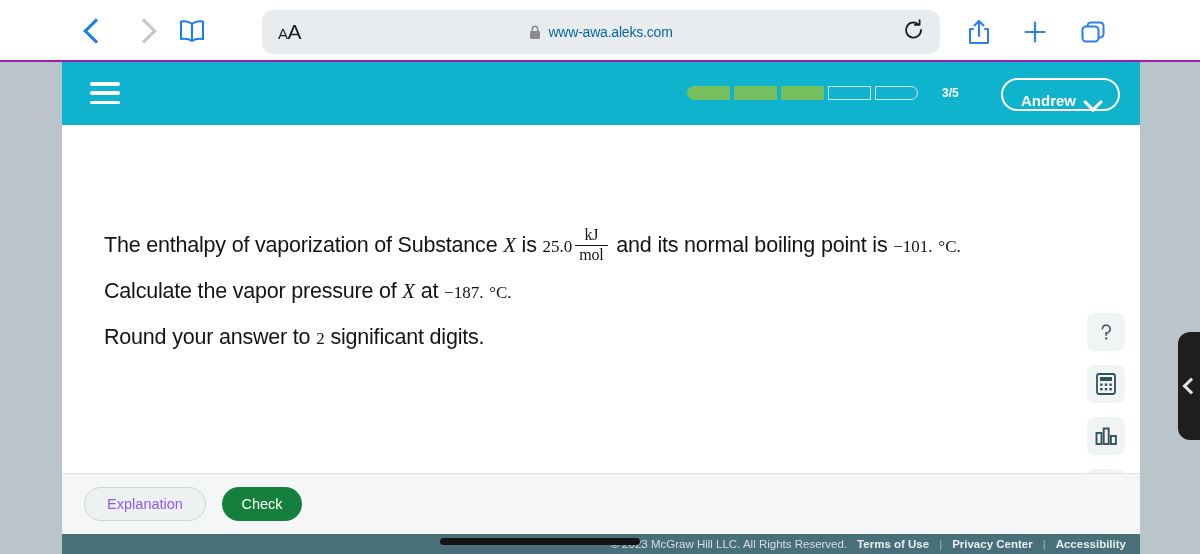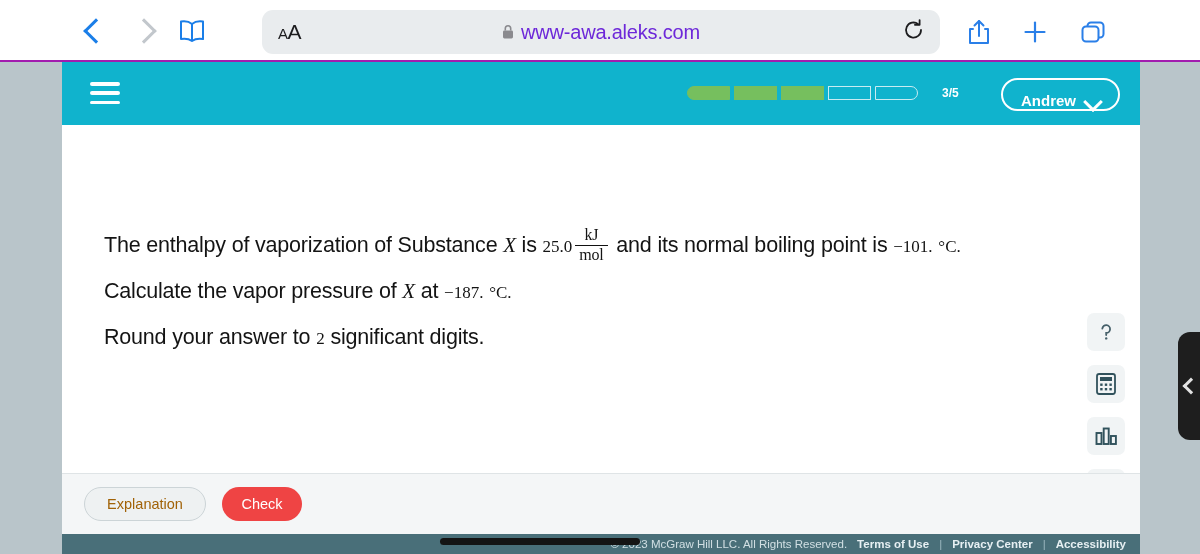--- a/index.html
+++ b/index.html
@@ -61,22 +61,22 @@
   .url-wrap {
     position: absolute;
     left: 0; right: 0; top: 50%;
     transform: translateY(-50%);
     display: flex; align-items: center; justify-content: center;
     gap: 7px;
     pointer-events: none;
   }
   .lock-icon { flex: 0 0 auto; }
   .url-text {
-    font-size: 20px;
-    color: #6d28d9;
+    font-size: 14px;
+    color: #0369a1;
     letter-spacing: -0.2px;
   }
   .reload-btn {
     position: absolute;
     right: 14px; top: 50%;
     transform: translateY(-50%);
   }
   .tool-btn {
     position: absolute;
     top: 11px;
@@ -338,25 +338,25 @@
     height: 34px;
     border-radius: 17px;
     display: flex; align-items: center; justify-content: center;
     font-size: 14.5px;
     box-sizing: border-box;
   }
   .btn-explanation {
     left: 22px; width: 122px;
     background: #eef1f2;
     border: 1px solid #ccd4d7;
-    color: #a16207;
+    color: #8b5cf6;
   }
   .btn-check {
     left: 160px; width: 80px;
-    background: #ef4444;
+    background: #15803d;
     color: #ffffff;
   }
 
   
   .footer {
     position: absolute;
     left: 0; top: 472px;
     width: 1078px; height: 20px;
     background: #496f79;
     color: #d8e5e9;

